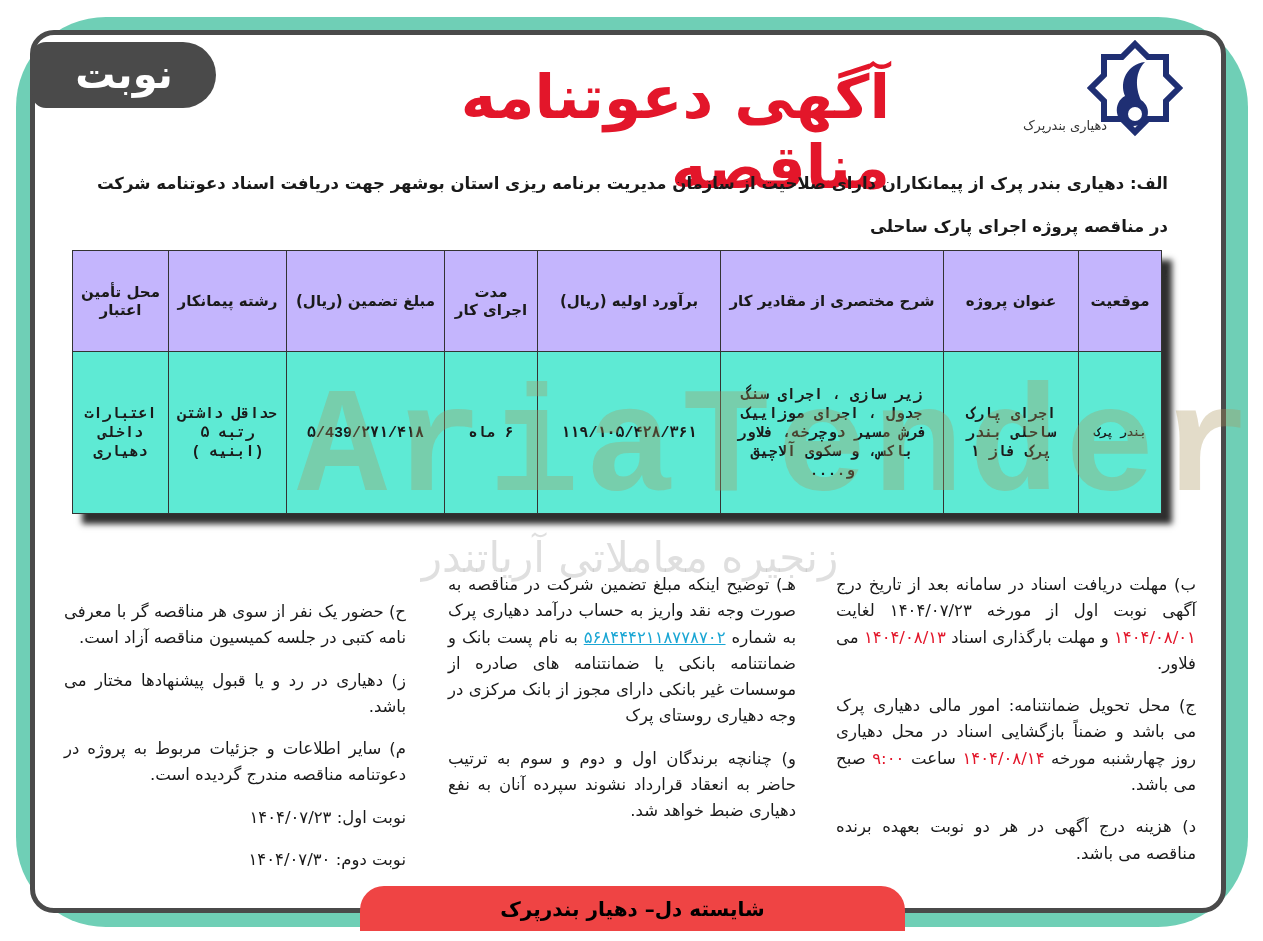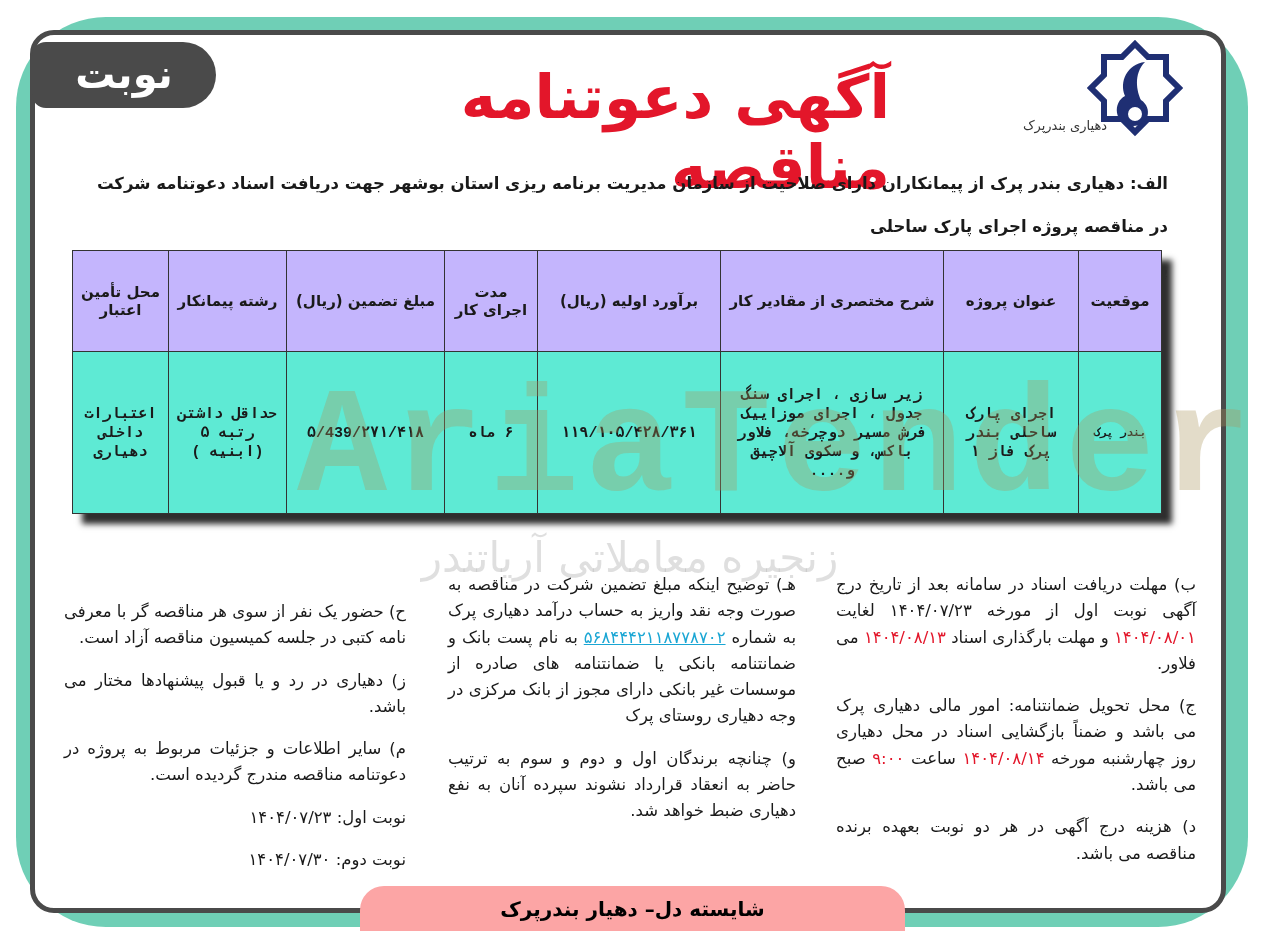--- a/index.html
+++ b/index.html
@@ -67,21 +67,21 @@
     font-size:16.5px; line-height:26.3px; color:#1a1a1a;
   }
   .col p { margin:16px; }
   .col-b { left:820px; width:392px; }
   .col-h { left:432px; width:380px; }
   .col-z { left:48px; width:374px; }
   .acct { color:#1aa6d4; text-decoration:underline; }
   .bold { font-weight:normal; }
   .signature {
     position:absolute; left:360px; top:886px; width:545px; height:45px;
-    background:#fca5a5; border-radius:24px 24px 0 0;
+    background:#ef4444; border-radius:24px 24px 0 0;
     text-align:center; font-weight:bold; font-size:20px; line-height:46px; direction:rtl;
   }
 </style>
 </head>
 <body>
 
 <div class="teal-bg"></div>
 <div class="frame"></div>
 
 <div class="round-badge">نوبت اول</div>

